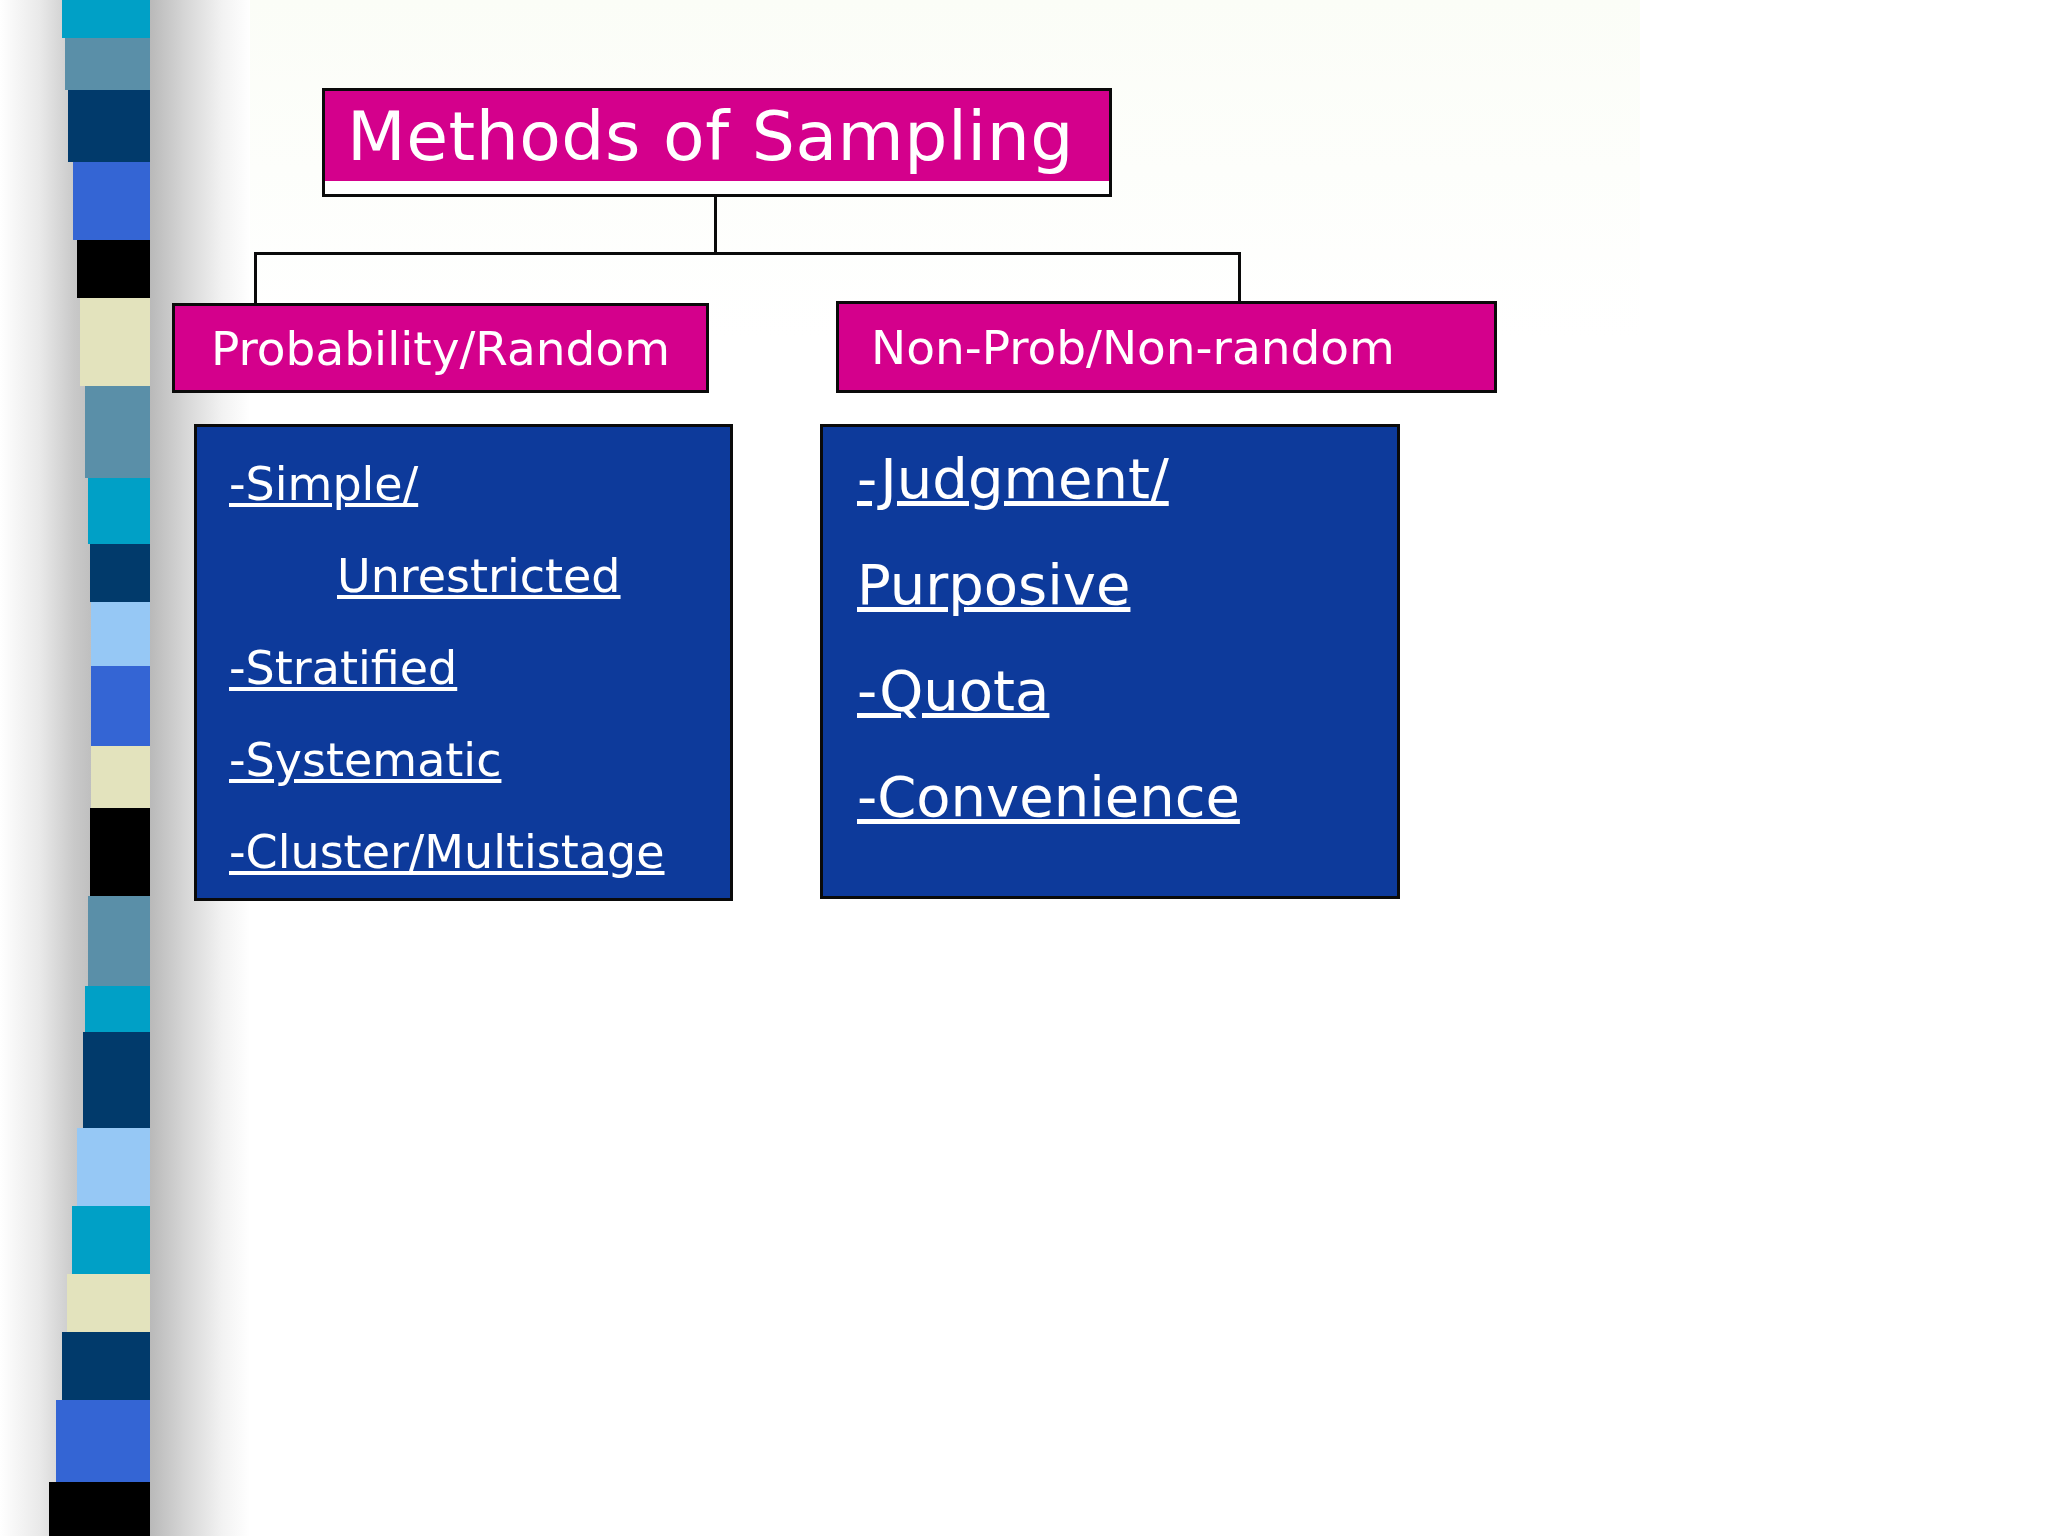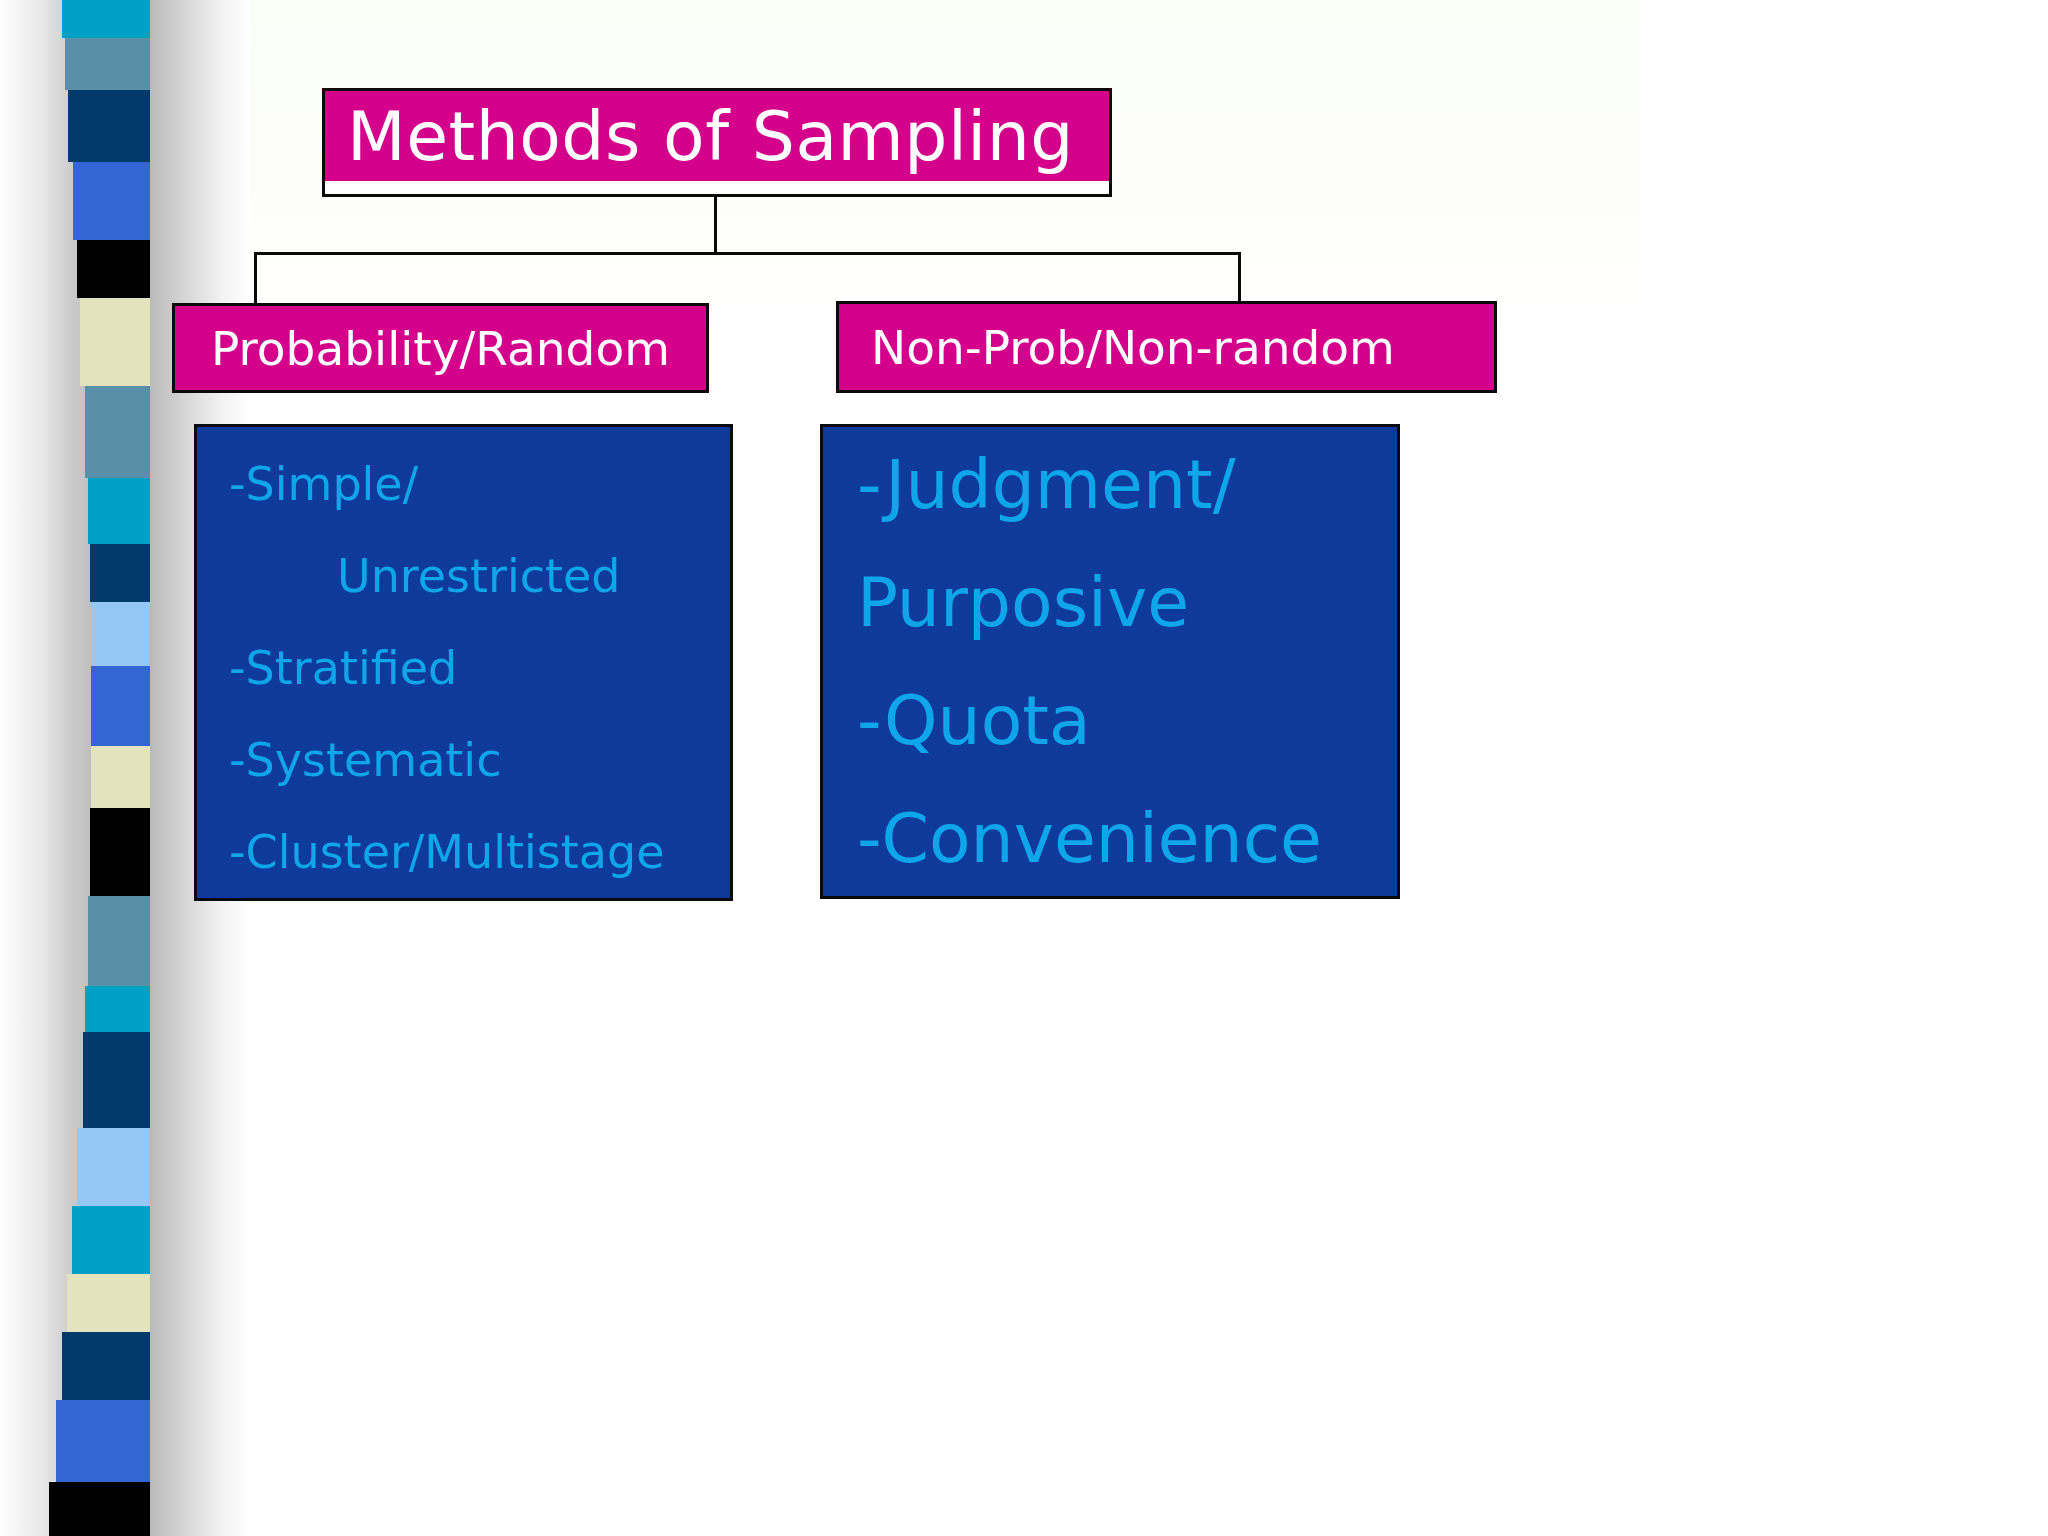--- a/index.html
+++ b/index.html
@@ -144,27 +144,28 @@
     height: 475px;
     flex-direction: column;
     align-items: flex-start;
     justify-content: flex-start;
     padding: 24px 0 0 34px;
   }
   .blue-line {
     font-size: 46px;
     line-height: 1;
     white-space: nowrap;
-    color: #0ea5e9;
+    color: #ffffff;
+    text-decoration: underline;
   }
   #bb-left .blue-line { margin-bottom: 46px; }
   #bb-left .blue-line.indent { margin-left: 108px; }
   #bb-left .blue-line:last-child { margin-bottom: 0; }
 
-  #bb-right .blue-line { font-size: 68px; margin-bottom: 50px; }
+  #bb-right .blue-line { font-size: 56px; margin-bottom: 50px; }
   #bb-right .blue-line.indent { }
   #bb-right .blue-line:last-child { margin-bottom: 13px; }
 
   
   .conn {
     position: absolute;
     background: #0a0a0a;
   }
   #conn-v-top   { left: 714px; top: 197px; width: 3px;  height: 58px; }
   #conn-h       { left: 254px; top: 252px; width: 987px; height: 3px; }

